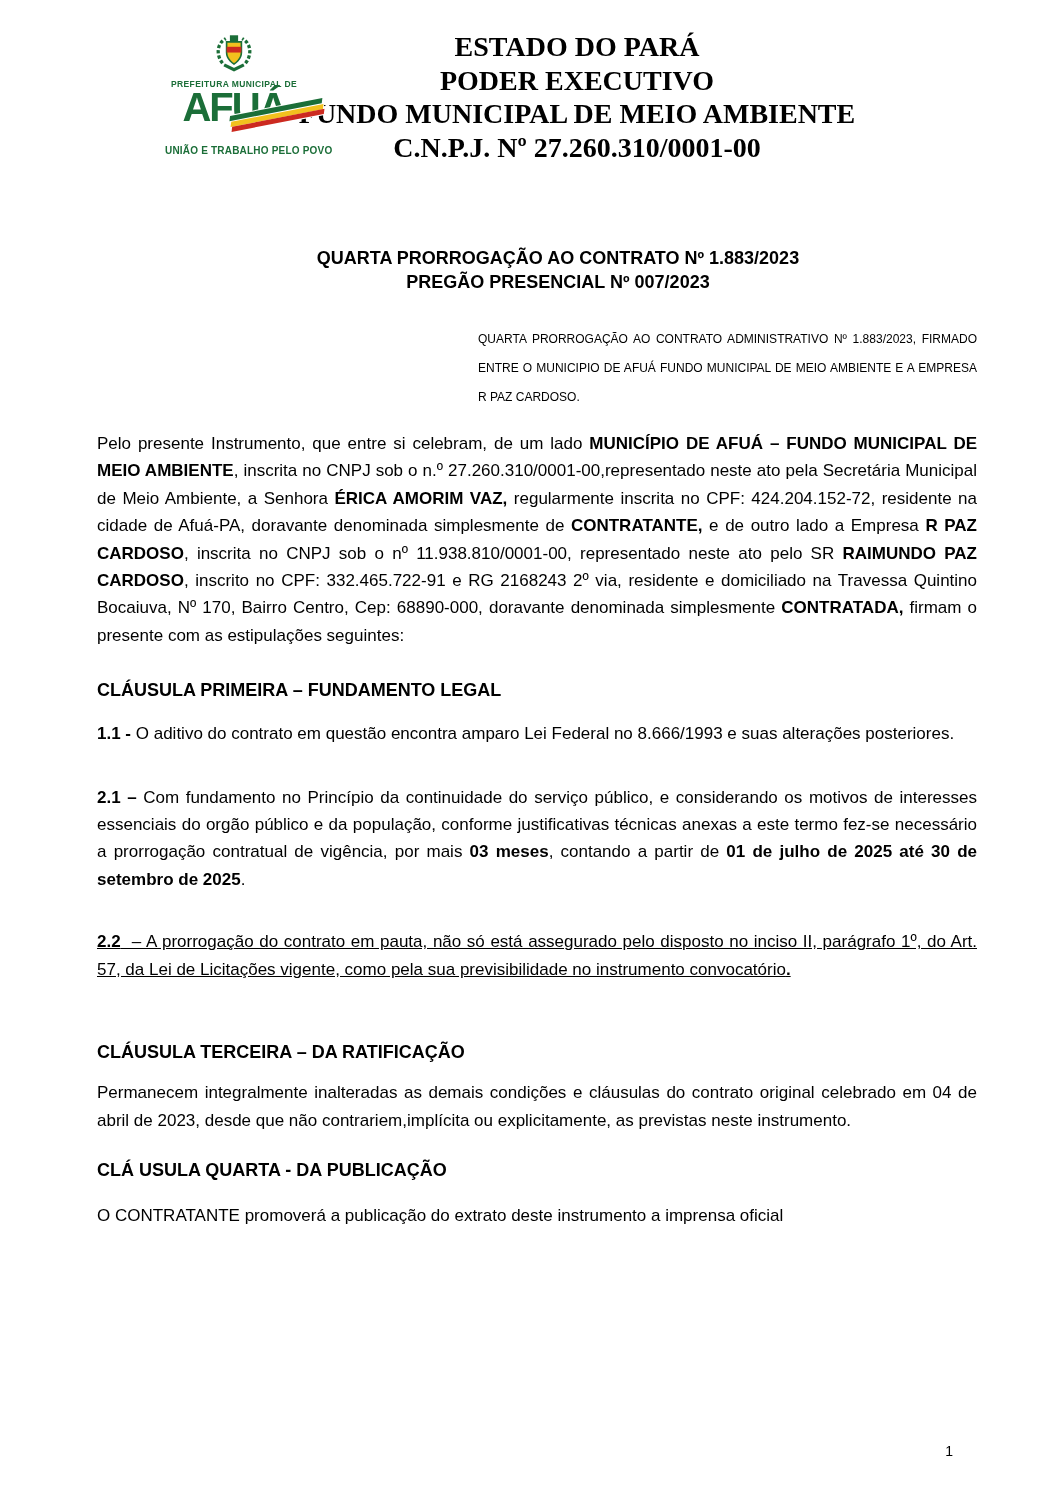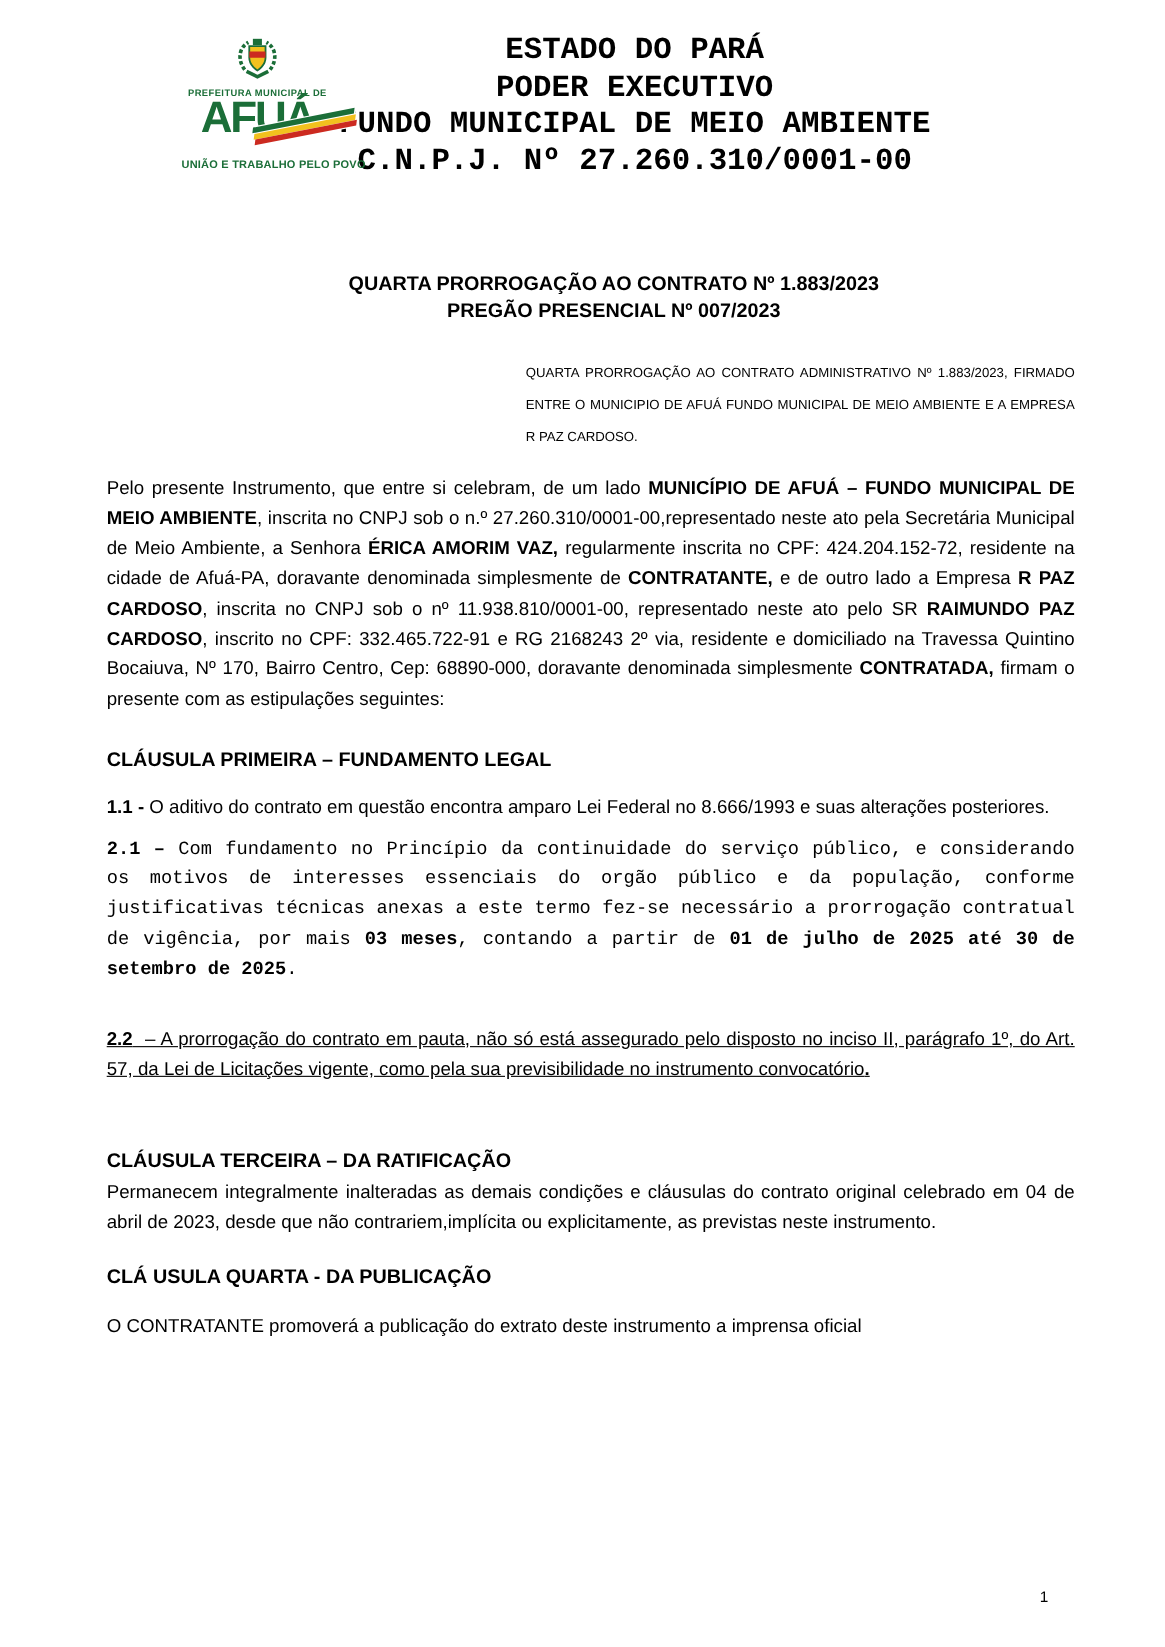--- a/index.html
+++ b/index.html
@@ -69,21 +69,21 @@
     font-size: 10px;
     font-weight: bold;
     letter-spacing: 0.2px;
     white-space: nowrap;
     color: var(--green, #1b6e38);
   }
 
   .header-text {
     text-align: center;
     padding-left: 80px;
-    font-family: Liberation Mono, monospace;
+    font-family: Liberation Serif, serif;
     font-weight: bold;
     font-size: 28px;
     line-height: 33.5px;
     padding-top: 2px;
   }
 
   
   .doc-title {
     margin-top: 44px;
     text-align: center;
@@ -109,24 +109,24 @@
     line-height: 27.4px;
   }
   .clause {
     margin: 30px 0 0 0;
     font-size: 18px;
     font-weight: bold;
     line-height: 22px;
   }
   .m-p11 { margin-top: 19px; }
   .m-h2  { margin-top: 40px; }
-  .m-p21 { margin-top: 11px; font-family: Liberation Mono, monospace; }
+  .m-p21 { margin-top: 36px; }
   .m-p22 { margin-top: 35px; text-decoration: underline; }
   .m-h3  { margin-top: 58px; }
-  .m-p3  { margin-top: 4px; }
+  .m-p3  { margin-top: 16px; }
   .m-h4  { margin-top: 25px; }
   .m-p4  { margin-top: 21px; }
 
   .page-number {
     position: absolute;
     top: 1443px;
     right: 106px;
     font-size: 14px;
   }
 </style>

